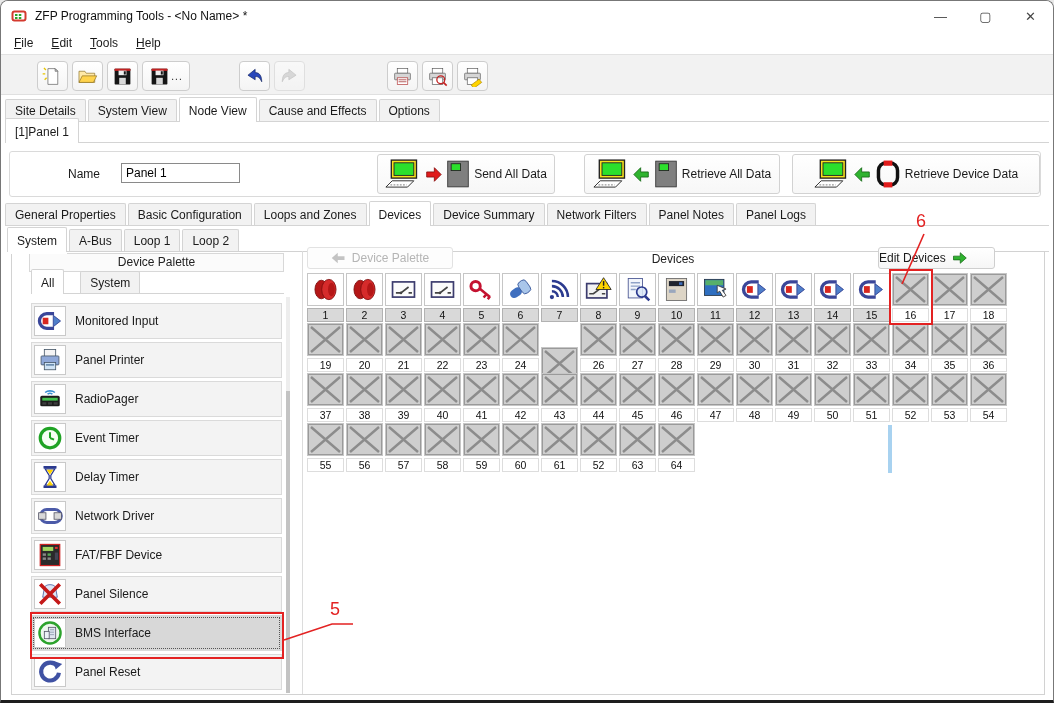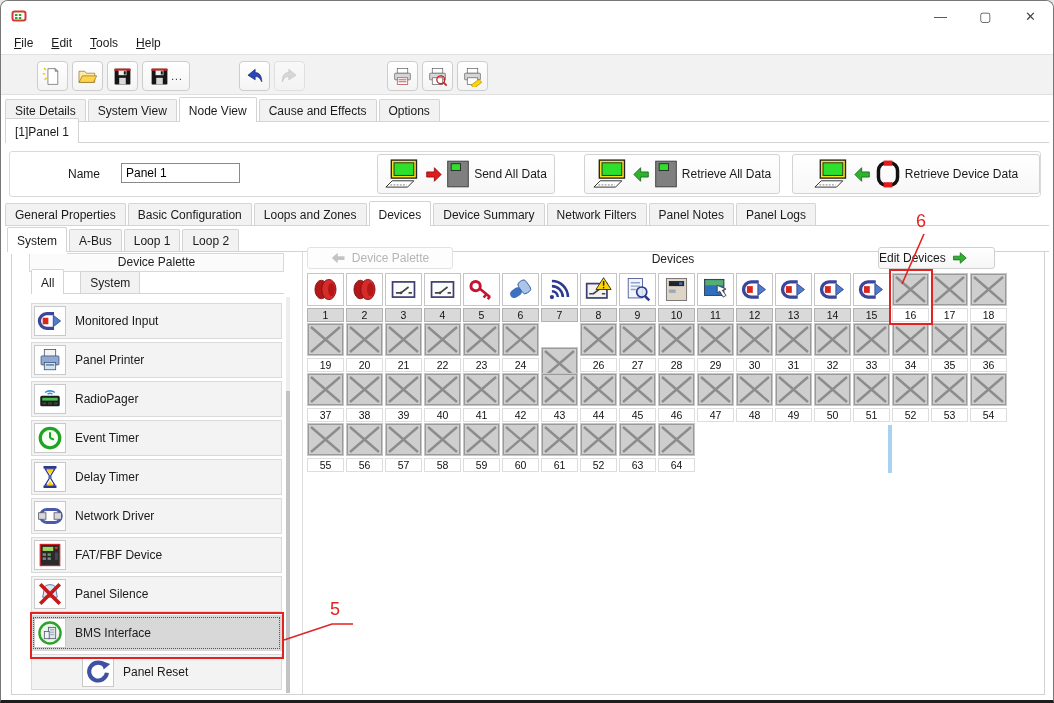--- a/index.html
+++ b/index.html
@@ -86,20 +86,21 @@
   <div class="titlebar">
     <span class="appicon">
       <svg viewBox="0 0 16 16" width="16" height="16">
           <rect x="1.5" y="3.5" width="13" height="9" rx="2" fill="#fff" stroke="#d43a2f" stroke-width="2"></rect>
           <rect x="4" y="6" width="2.5" height="2" fill="#2aa52a"></rect>
           <rect x="7.8" y="6" width="2.5" height="2" fill="#2aa52a"></rect>
           <rect x="4" y="9" width="2.5" height="2" fill="#2aa52a"></rect>
           <rect x="7.8" y="9" width="2.5" height="2" fill="#2aa52a"></rect>
         </svg>
     </span>
+    <span class="title">ZFP Programming Tools - &lt;No Name&gt; *</span>
     <div class="wctrls">
       <div class="wctrl">—</div>
       <div class="wctrl">▢</div>
       <div class="wctrl">✕</div>
     </div>
   </div>
 
   <div class="menubar">
     <span class="menuitem"><span class="u">F</span><span>ile</span></span>
     <span class="menuitem"><span class="u">E</span><span>dit</span></span>
@@ -401,21 +402,21 @@
         <div class="iconbox">
           <svg viewBox="0 0 32 32">
             <circle cx="16" cy="16" r="13" fill="#eef7ee" stroke="#2da32d" stroke-width="3"></circle>
             <rect x="14" y="9" width="9" height="14" fill="#dfe4ef" stroke="#556"></rect>
             <rect x="9" y="14" width="6" height="9" fill="#eef1f7" stroke="#556"></rect>
             <path d="M16 12 h5 M16 15 h5 M16 18 h5" stroke="#8899aa" stroke-width="1"></path>
           </svg>
         </div>
         <span class="lbl">BMS Interface</span>
       </div>
-      <div class="pal-item" style="top: 653px; padding-left: 48px;">
+      <div class="pal-item" style="top: 653px;">
         <div class="iconbox">
           <svg viewBox="0 0 32 32">
             <path d="M25 9 A11 11 0 1 0 27 17" fill="none" stroke="#3f51a3" stroke-width="5"></path>
             <polygon points="20,2 31,6 23,13" fill="#3f51a3"></polygon>
           </svg>
         </div>
         <span class="lbl">Panel Reset</span>
       </div>
     </div>
   <div class="pal-scroll-track"></div>

